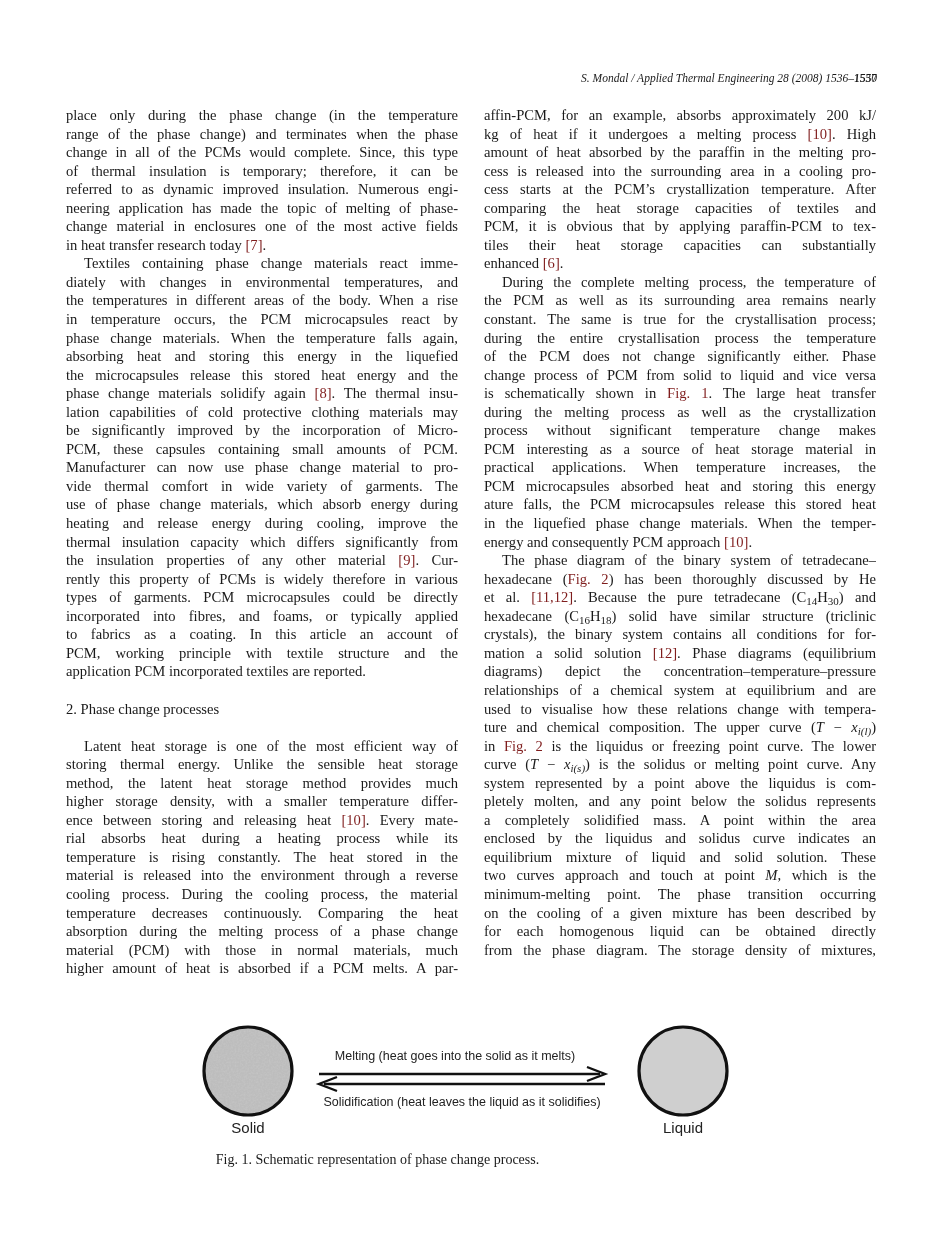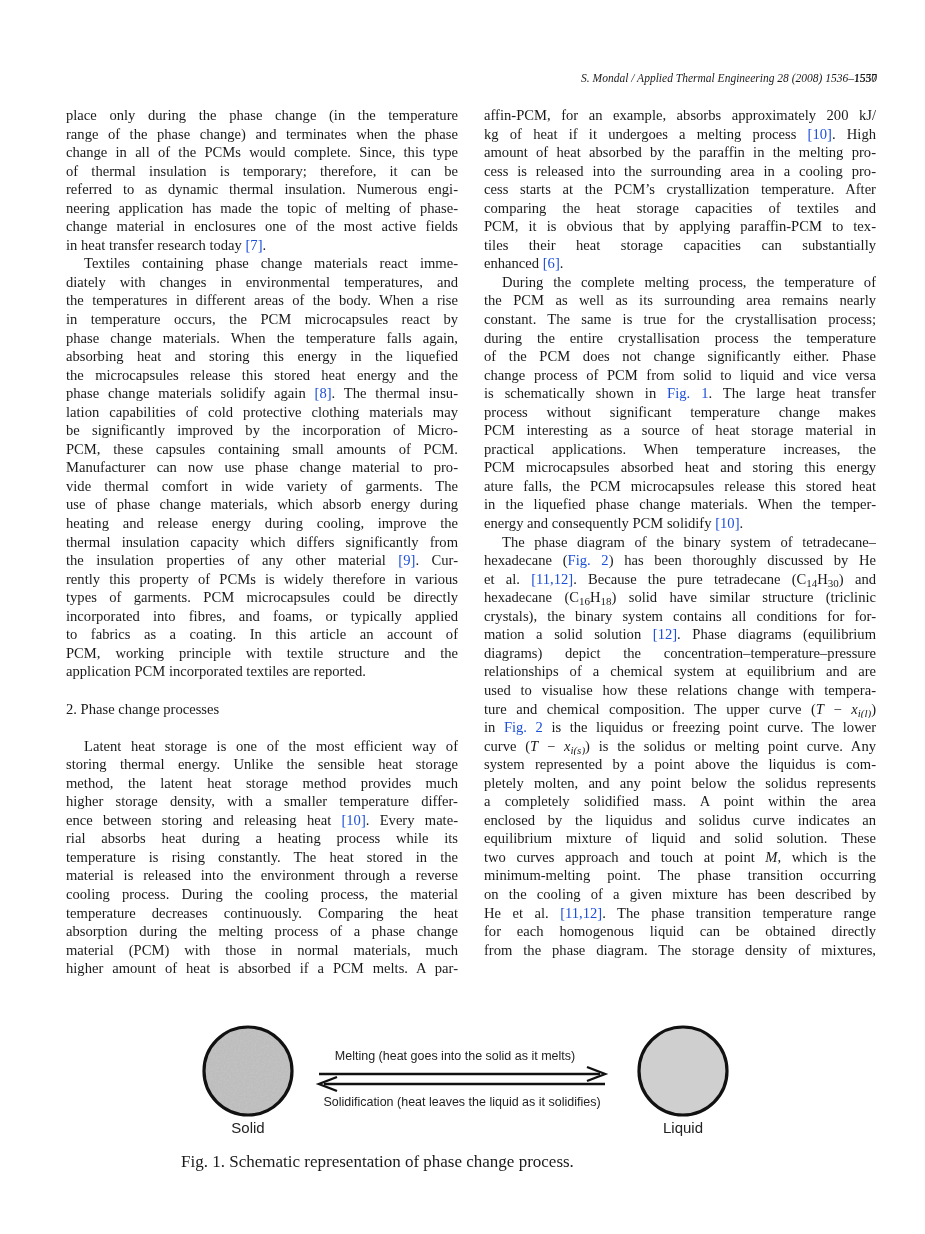--- a/index.html
+++ b/index.html
@@ -11,43 +11,43 @@
   .header .page-num { position: absolute; right: 0; }
   .col { position: absolute; top: 106px; width: 392px; font-size: 14.6px; }
   .col.left { left: 66px; }
   .col.right { left: 484px; }
   .line { height: 18.55px; line-height: 18.55px; white-space: nowrap;
           text-align: justify; text-align-last: justify; overflow: hidden; }
   .line.last { text-align-last: left; }
   .line.indent { text-indent: 18px; }
   .line.blank { height: 18.55px; }
   .heading { font-weight: normal; text-align-last: left; }
-  .ref { color: #1d4ed8; margin-top: 31px; }
+  .ref { color: #7f1d1d; margin-top: 31px; }
   sub { font-size: 11px; line-height: 0; vertical-align: -3px; }
   i { font-style: italic; }
   .figure { position: absolute; top: 1020px; left: 195px; width: 540px; height: 130px; }
   .fig-caption { position: absolute; top: 1152px; left: 0; width: 755px; text-align: center;
-                 font-size: 17px; }
+                 font-size: 14px; }
   .fig-label { font-family: "Liberation Sans", "DejaVu Sans", sans-serif; fill: #222; }
 </style>
 </head>
 <body>
 
 <div class="header">
   <span class="journal">S. Mondal / Applied Thermal Engineering 28 (2008) 1536–1550</span>
   <span class="page-num">1537</span>
 </div>
 
 <div class="col left">
   <div>
     <div class="line">place only during the phase change (in the temperature</div>
     <div class="line">range of the phase change) and terminates when the phase</div>
     <div class="line">change in all of the PCMs would complete. Since, this type</div>
     <div class="line">of thermal insulation is temporary; therefore, it can be</div>
-    <div class="line">referred to as dynamic thermal insulation. Numerous engi-</div>
+    <div class="line">referred to as dynamic improved insulation. Numerous engi-</div>
     <div class="line">neering application has made the topic of melting of phase-</div>
     <div class="line">change material in enclosures one of the most active fields</div>
     <div class="line last"><span>in heat transfer research today </span><span class="ref">[7]</span><span>.</span></div>
   </div>
   <div>
     <div class="line indent">Textiles containing phase change materials react imme-</div>
     <div class="line">diately with changes in environmental temperatures, and</div>
     <div class="line">the temperatures in different areas of the body. When a rise</div>
     <div class="line">in temperature occurs, the PCM microcapsules react by</div>
     <div class="line">phase change materials. When the temperature falls again,</div>
@@ -103,27 +103,28 @@
     <div class="line last"><span>enhanced </span><span class="ref">[6]</span><span>.</span></div>
   </div>
   <div>
     <div class="line indent">During the complete melting process, the temperature of</div>
     <div class="line">the PCM as well as its surrounding area remains nearly</div>
     <div class="line">constant. The same is true for the crystallisation process;</div>
     <div class="line">during the entire crystallisation process the temperature</div>
     <div class="line">of the PCM does not change significantly either. Phase</div>
     <div class="line">change process of PCM from solid to liquid and vice versa</div>
     <div class="line"><span>is schematically shown in </span><span class="ref">Fig. 1</span><span>. The large heat transfer</span></div>
+    <div class="line">during the melting process as well as the crystallization</div>
     <div class="line">process without significant temperature change makes</div>
     <div class="line">PCM interesting as a source of heat storage material in</div>
     <div class="line">practical applications. When temperature increases, the</div>
     <div class="line">PCM microcapsules absorbed heat and storing this energy</div>
     <div class="line">ature falls, the PCM microcapsules release this stored heat</div>
     <div class="line">in the liquefied phase change materials. When the temper-</div>
-    <div class="line last"><span>energy and consequently PCM solidify </span><span class="ref">[10]</span><span>.</span></div>
+    <div class="line last"><span>energy and consequently PCM approach </span><span class="ref">[10]</span><span>.</span></div>
   </div>
   <div>
     <div class="line indent">The phase diagram of the binary system of tetradecane–</div>
     <div class="line"><span>hexadecane (</span><span class="ref">Fig. 2</span><span>) has been thoroughly discussed by He</span></div>
     <div class="line"><span>et al. </span><span class="ref">[11,12]</span><span>. Because the pure tetradecane (C</span><sub>14</sub><span>H</span><sub>30</sub><span>) and</span></div>
     <div class="line"><span>hexadecane (C</span><sub>16</sub><span>H</span><sub>18</sub><span>) solid have similar structure (triclinic</span></div>
     <div class="line">crystals), the binary system contains all conditions for for-</div>
     <div class="line"><span>mation a solid solution </span><span class="ref">[12]</span><span>. Phase diagrams (equilibrium</span></div>
     <div class="line">diagrams) depict the concentration–temperature–pressure</div>
     <div class="line">relationships of a chemical system at equilibrium and are</div>
@@ -132,21 +133,20 @@
     <div class="line"><span>in </span><span class="ref">Fig. 2</span><span> is the liquidus or freezing point curve. The lower</span></div>
     <div class="line"><span>curve (</span><i>T</i><span> − </span><i>x</i><sub><i>i(s)</i></sub><span>) is the solidus or melting point curve. Any</span></div>
     <div class="line">system represented by a point above the liquidus is com-</div>
     <div class="line">pletely molten, and any point below the solidus represents</div>
     <div class="line">a completely solidified mass. A point within the area</div>
     <div class="line">enclosed by the liquidus and solidus curve indicates an</div>
     <div class="line">equilibrium mixture of liquid and solid solution. These</div>
     <div class="line"><span>two curves approach and touch at point </span><i>M</i><span>, which is the</span></div>
     <div class="line">minimum-melting point. The phase transition occurring</div>
     <div class="line">on the cooling of a given mixture has been described by</div>
-    <div class="line"><span>He et al. </span><span class="ref">[11,12]</span><span>. The phase transition temperature range</span></div>
     <div class="line">for each homogenous liquid can be obtained directly</div>
     <div class="line">from the phase diagram. The storage density of mixtures,</div>
   </div>
 </div>
 
 <div class="figure">
   <svg width="540" height="130" viewBox="0 0 540 130">
     <defs>
       <filter id="noise" x="0" y="0" width="100%" height="100%">
         <feTurbulence type="fractalNoise" baseFrequency="0.55" numOctaves="2" seed="4" result="n"></feTurbulence>

